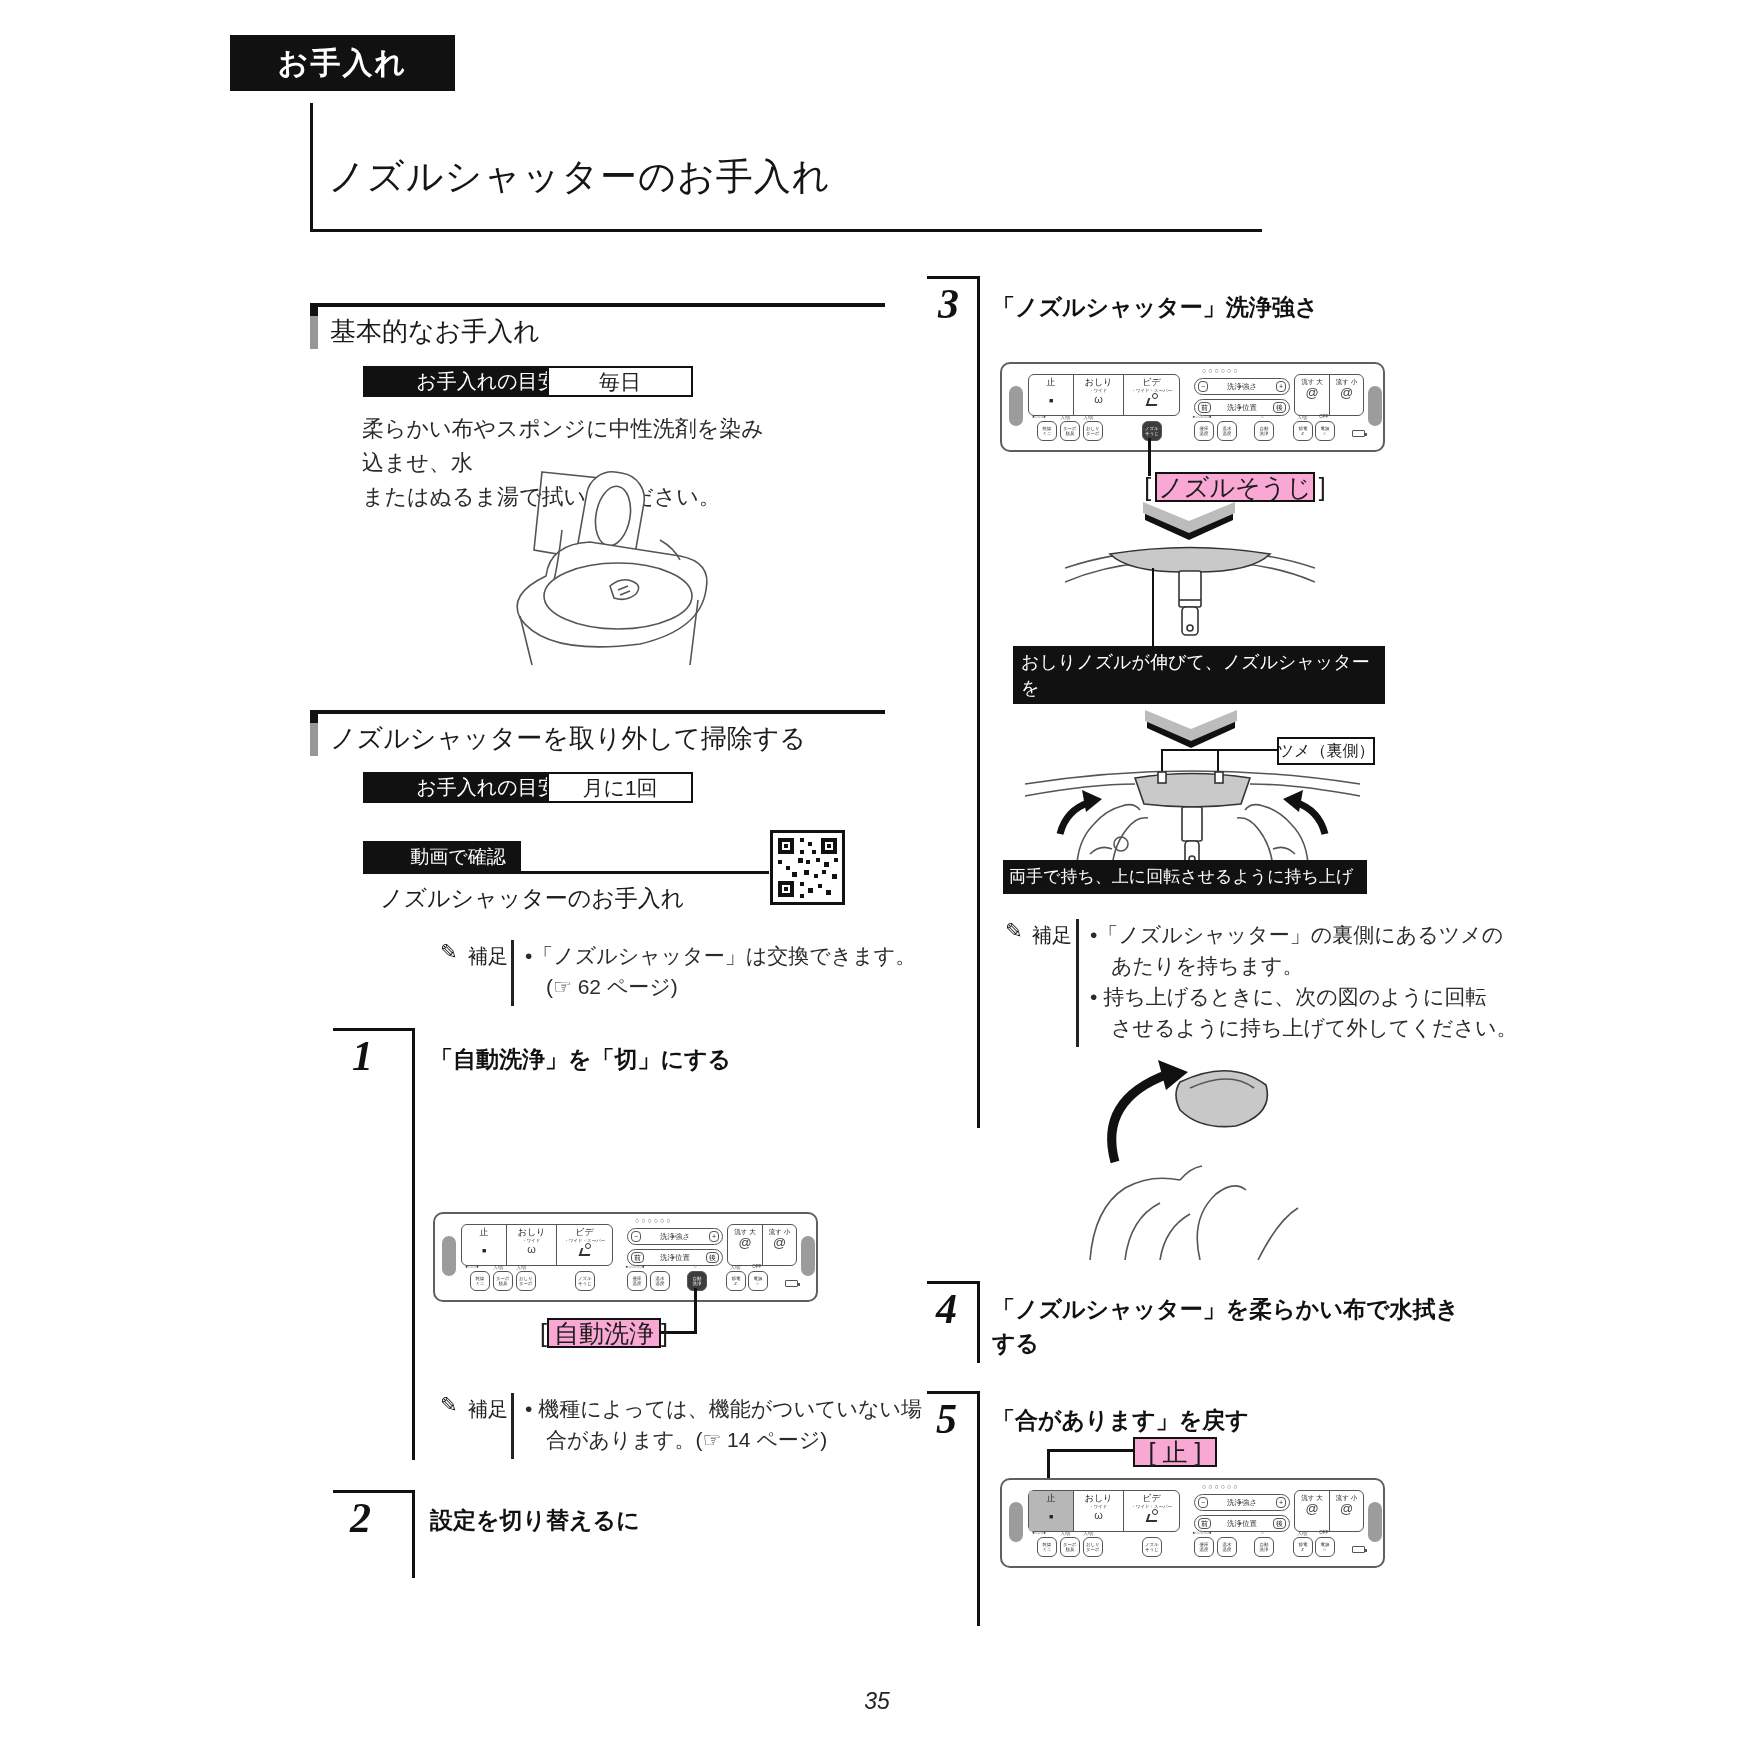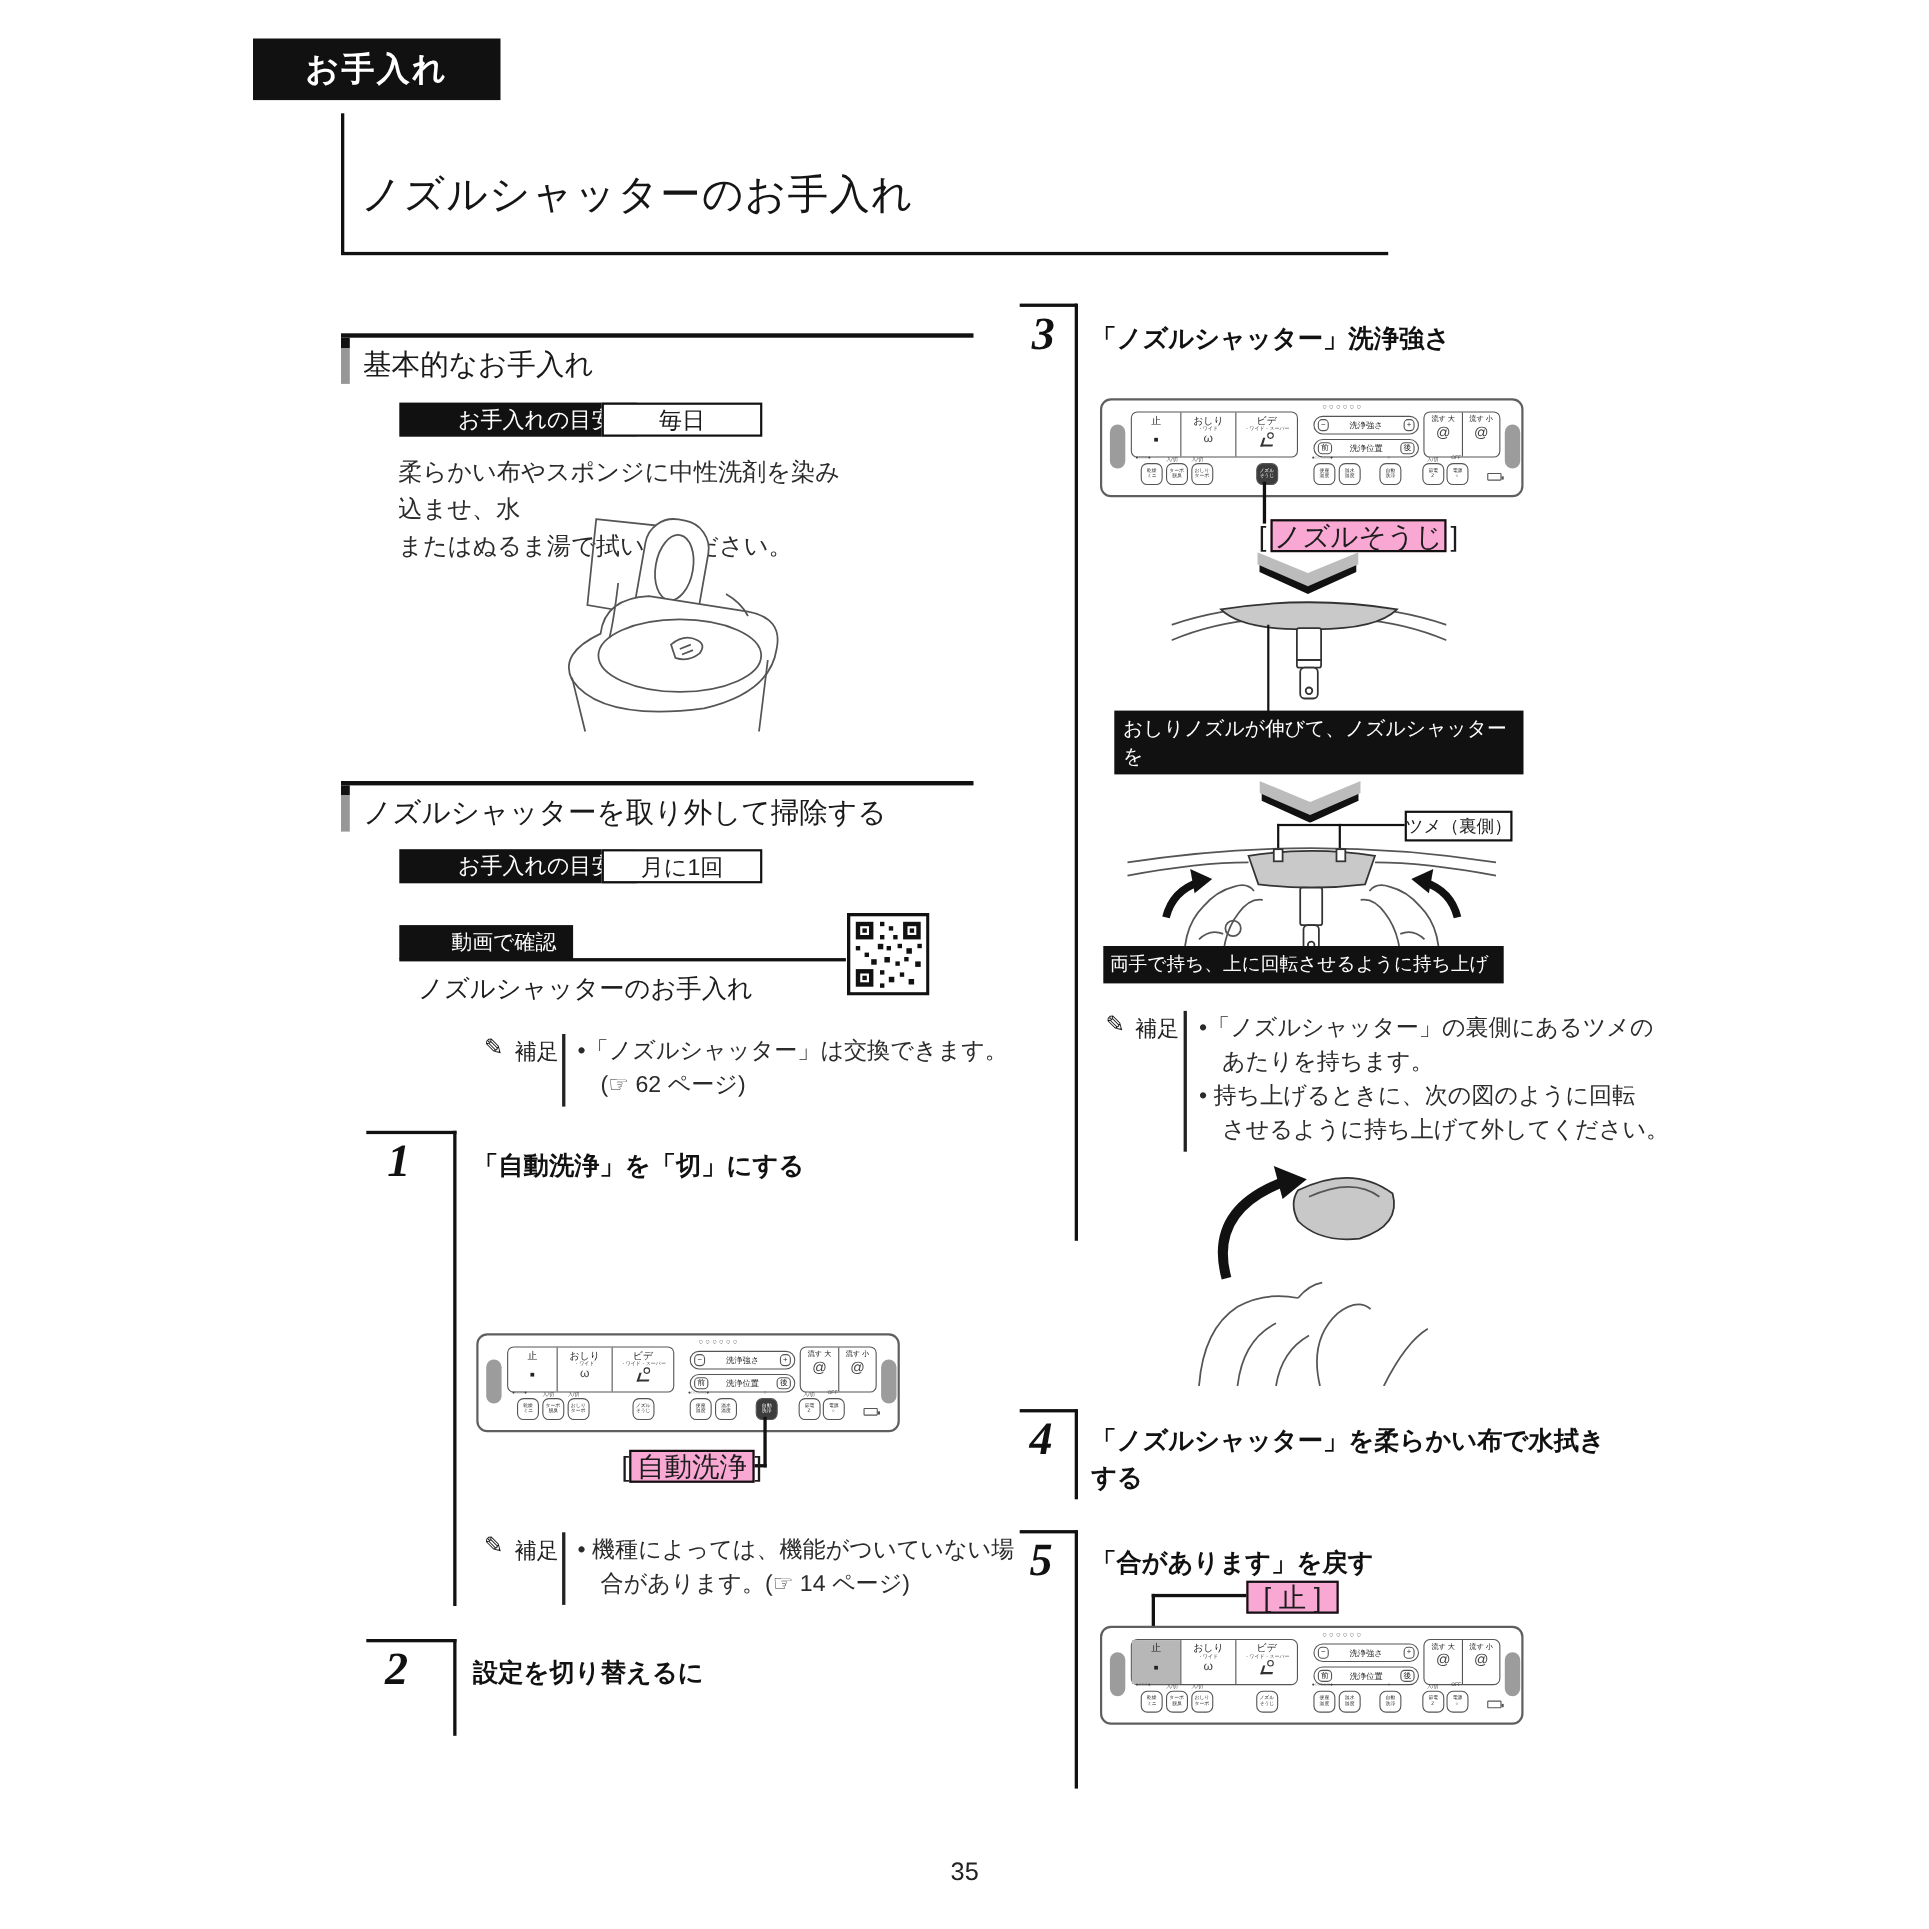--- a/index.html
+++ b/index.html
@@ -16,21 +16,21 @@
   .body-text{font-size:22px;line-height:34px;color:#2b2b2b;white-space:pre-line;}
   .step-num{font-family:"Liberation Serif","DejaVu Serif",serif;font-style:italic;font-weight:bold;font-size:42px;color:#111;}
   .step-title{font-size:23px;font-weight:bold;color:#111;white-space:pre-line;line-height:34px;}
   .callout{border:2.5px solid #111;font-size:25px;display:flex;align-items:center;justify-content:center;background:#f9a8d4;box-sizing:border-box;white-space:nowrap;text-align:center;}
   .caption{background:#111;color:#fff;white-space:pre-line;box-sizing:border-box;}
   .note-icon{font-size:21px;color:#111;}
   .note-label{font-size:20px;color:#222;white-space:nowrap;}
   .note-div{width:3px;background:#222;}
   .note-text{font-size:21px;line-height:31px;color:#2b2b2b;white-space:pre-line;}
   .tab-label{border:2px solid #111;font-size:16px;display:flex;align-items:center;justify-content:center;background:#fff;box-sizing:border-box;white-space:nowrap;}
-  .page-num{font-size:23px;color:#222;text-align:center;}
+  .page-num{font-size:23px;color:#222;text-align:center;font-style:italic;}
 
   
   .panel{border:2px solid #5f5f5f;border-radius:10px;background:#fff;box-sizing:border-box;}
   .panel div{box-sizing:border-box;}
   .p-pill{position:absolute;width:14px;height:40px;background:#9c9c9c;border-radius:7px;top:22px;}
   .p-group{position:absolute;border:1.5px solid #555;border-radius:6px;display:flex;background:#fff;}
   .p-cell{border-left:1.5px solid #555;display:flex;flex-direction:column;align-items:center;padding-top:2px;}
   .p-cell:first-child{border-left:none;}
   .p-l1{font-size:9px;line-height:10px;color:#222;white-space:nowrap;}
   .p-sub{font-size:5px;line-height:6px;color:#333;transform:scale(.9);white-space:nowrap;}
@@ -226,21 +226,21 @@
         <span class="">Z</span>
       </div>
       <div class="p-small" style="left: 313px; top: 57px;">
         <span class="">電源</span>
         <span class="">○</span>
       </div>
       <div class="p-batt" style="left: 350px; top: 66px;"></div>
     </div>
   <div class="abs line" style="left:694px;top:1288px;width:3px;height:46px;"></div>
   <div class="abs line" style="left:659px;top:1331px;width:38px;height:3px;"></div>
-  <div class="abs callout" style="left:572px;top:1318px;width:114px;height:30px;">[ 自動洗浄 ]</div>
+  <div class="abs callout" style="left:547px;top:1318px;width:114px;height:30px;">[ 自動洗浄 ]</div>
 
   <div class="abs note-icon" style="left:440px;top:1393px;">✎</div>
   <div class="abs note-label" style="left:468px;top:1396px;">補足</div>
   <div class="abs note-div" style="left:511px;top:1393px;height:66px;"></div>
   <div class="abs note-text" style="left:525px;top:1393px;">• 機種によっては、機能がついていない場
 　合があります。(☞ 14 ページ)</div>
 
   <div class="abs line" style="left:333px;top:1490px;width:82px;height:3px;"></div>
   <div class="abs line" style="left:412px;top:1490px;width:3px;height:88px;"></div>
   <div class="abs step-num" style="left:350px;top:1494px;">2</div>

